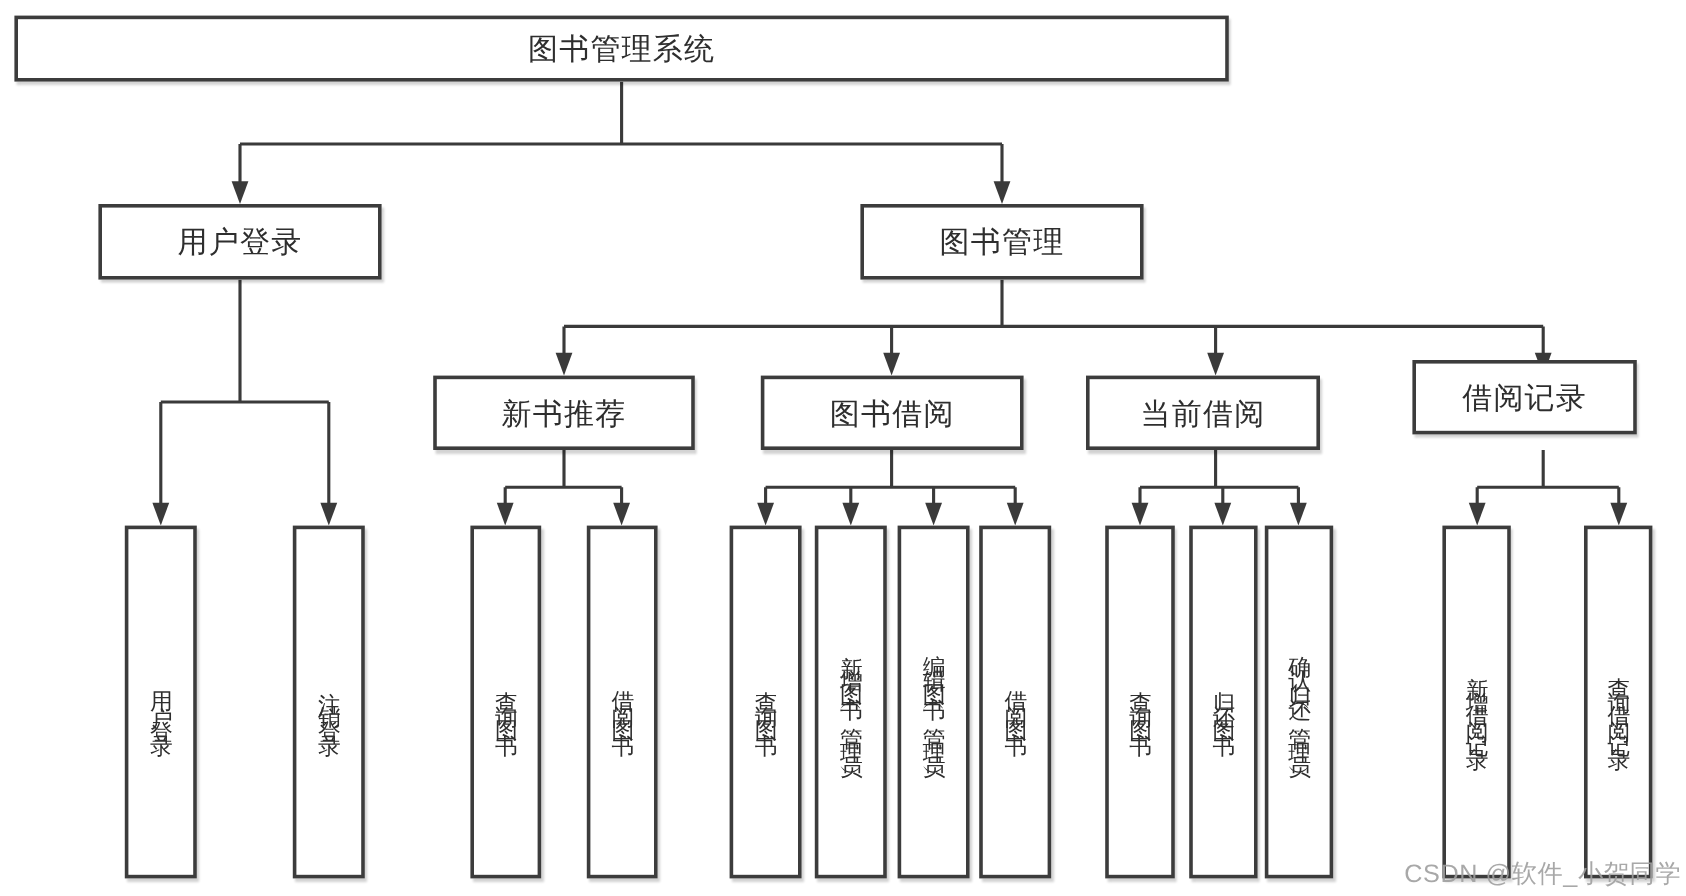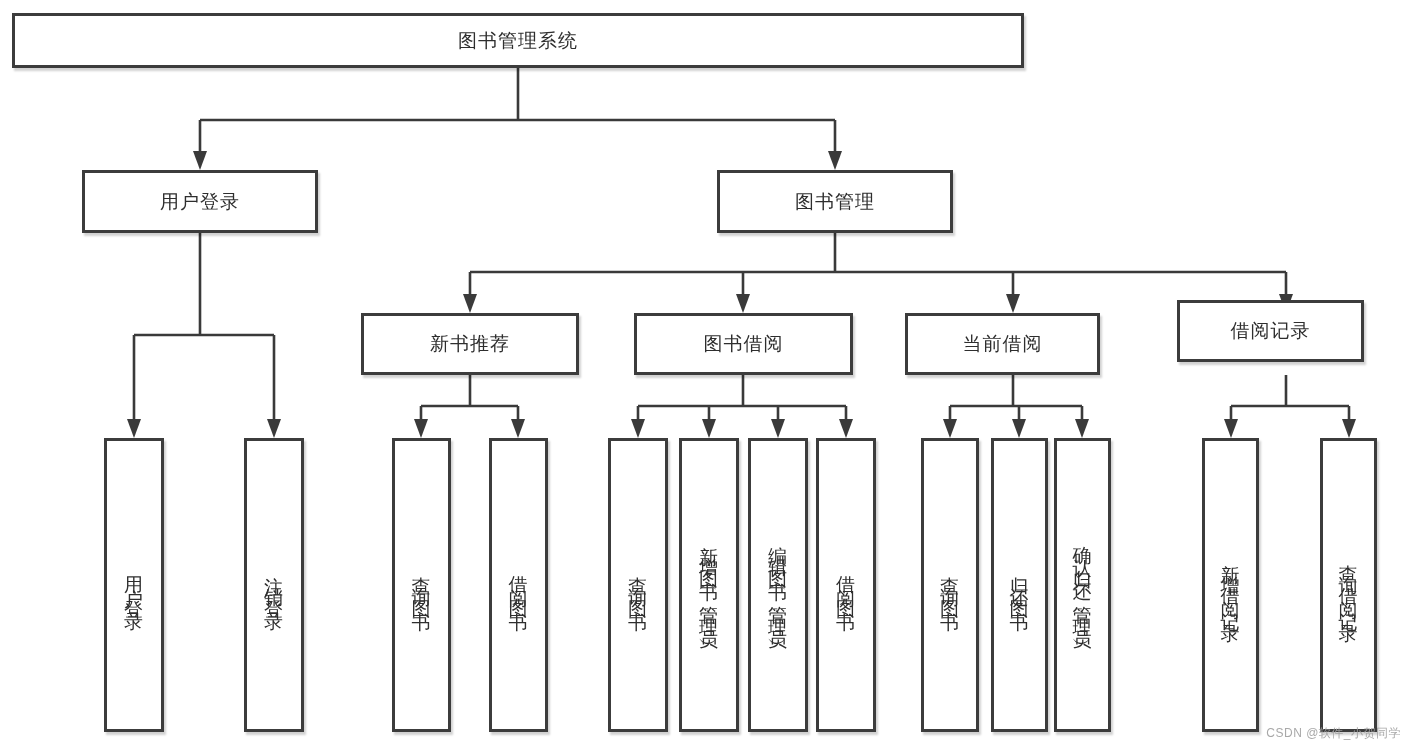--- a/index.html
+++ b/index.html
@@ -17,36 +17,36 @@
     box-sizing: border-box;
     background: #ffffff;
     border: 3px solid #3c3c3c;
     box-shadow: 2px 3px 2px rgba(0,0,0,0.18);
     display: flex;
     align-items: center;
     justify-content: center;
     z-index: 2;
     color: #2e2e2e;
   }
-  .hbox { font-size: 19px; letter-spacing: 1px; }
+  .hbox { font-size: 25px; letter-spacing: 1px; }
   .vbox .vlabel {
     writing-mode: vertical-rl;
     text-orientation: mixed;
     font-size: 19px;
     letter-spacing: 12px;
     line-height: 1;
     white-space: nowrap;
     color: #2e2e2e;
   }
   .watermark {
     position: absolute;
     right: 4px;
     bottom: 5px;
     z-index: 3;
-    font-size: 12px;
+    font-size: 21px;
     color: rgba(158,158,158,0.9);
     letter-spacing: 0.5px;
     white-space: nowrap;
     margin-left: 40px;
   }
   .wire { stroke: #3a3a3a; stroke-width: 2.6; fill: none; }
   .arrow { fill: #3a3a3a; stroke: none; }
 </style>
 </head>
 <body>

